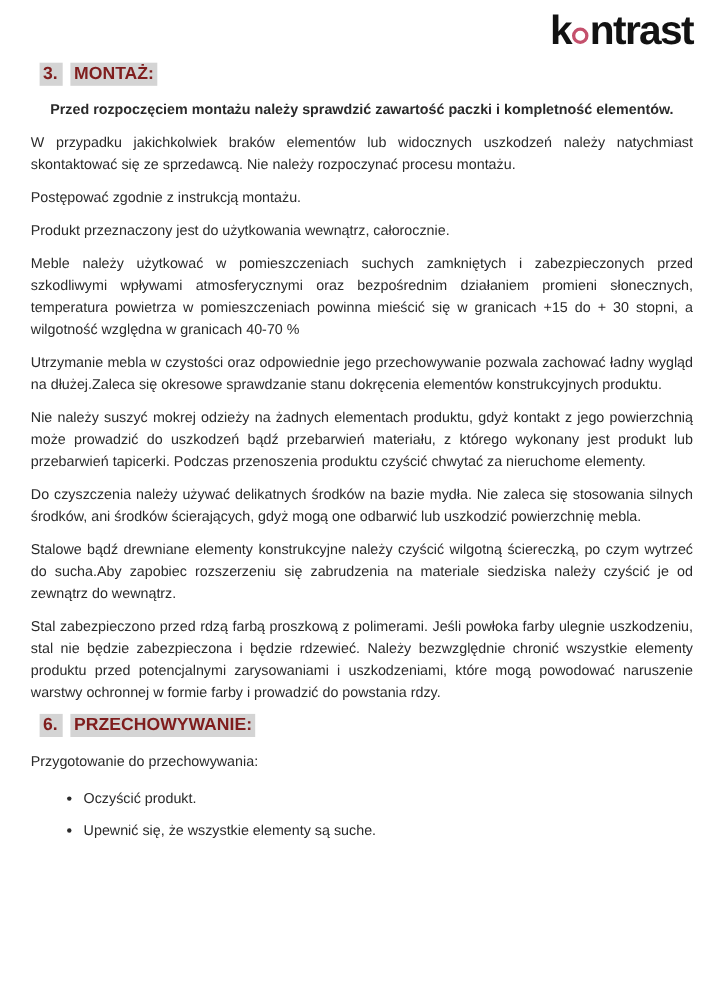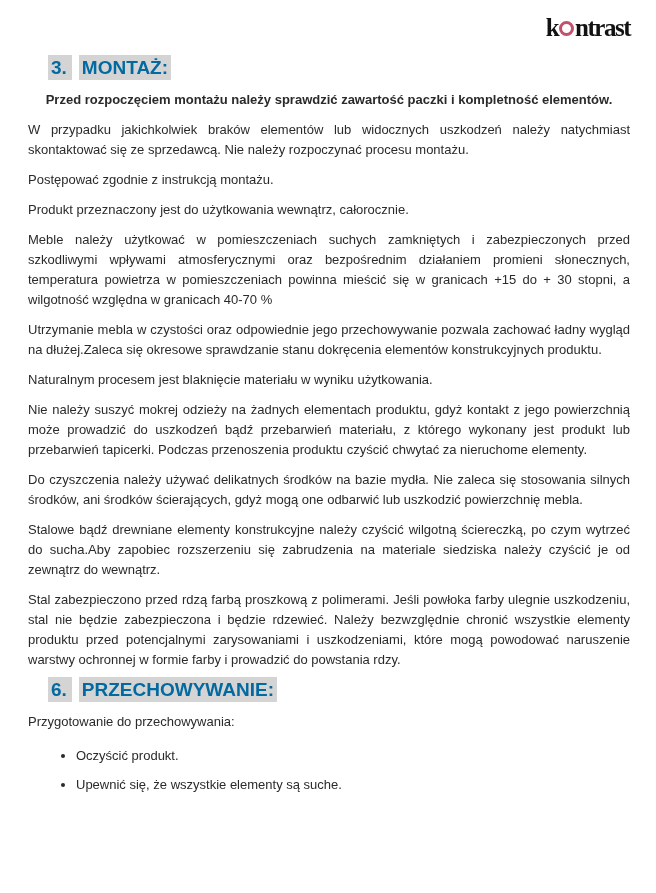--- a/index.html
+++ b/index.html
@@ -23,39 +23,38 @@
   }
   
   .logo-row{
     height:44px;
     text-align:right;
     white-space:nowrap;
   }
   .logo{
     display:inline-block;
     font-weight:bold;
-    font-size:25px;
+    font-size:37px;
     line-height:44px;
     letter-spacing:-1.5px;
     color:var(--logo-text);
-    font-family:Liberation Serif, serif;
   }
   .logo-o{
     display:inline-block;
     width:15px;height:15px;
     border:3.5px solid var(--logo-o);
     border-radius:50%;
     margin:0 1px;
   }
   
   .sec-heading{
-    margin:8px 0 12px 20px;
-    font-size:19px;
+    margin:8px 0 12px 8px;
+    font-size:16px;
     font-weight:bold;
-    color:#0369a1;
+    color:#7f1d1d;
     line-height:20px;
   }
   .hl{
     background:var(--hl);
     padding:2px 3px 2px 3px;
   }
   .hl.num{margin-right:7px;padding-right:5px;}
   
   p.body{
     margin:10px 0;
@@ -89,21 +88,20 @@
   <div class="sec-heading">
     <span class="hl num">3.</span><span class="hl">MONTAŻ:</span>
   </div>
   <p class="body bold">Przed rozpoczęciem montażu należy sprawdzić zawartość paczki i kompletność elementów.</p>
   <p class="body">W przypadku jakichkolwiek braków elementów lub widocznych uszkodzeń należy natychmiast skontaktować się ze sprzedawcą. Nie należy rozpoczynać procesu montażu.</p>
   <p class="body single">Postępować zgodnie z instrukcją montażu.</p>
 
   <p class="body single">Produkt przeznaczony jest do użytkowania wewnątrz, całorocznie.</p>
   <p class="body">Meble należy użytkować w pomieszczeniach suchych zamkniętych i zabezpieczonych przed szkodliwymi wpływami atmosferycznymi oraz bezpośrednim działaniem promieni słonecznych, temperatura powietrza w pomieszczeniach powinna mieścić się w granicach +15 do + 30 stopni, a wilgotność względna w granicach 40-70 %</p>
   <p class="body">Utrzymanie mebla w czystości oraz odpowiednie jego przechowywanie pozwala zachować ładny wygląd na dłużej.Zaleca się okresowe sprawdzanie stanu dokręcenia elementów konstrukcyjnych produktu.</p>
-  <p class="body single">Naturalnym procesem jest blaknięcie materiału w wyniku użytkowania.</p>
   <p class="body">Nie należy suszyć mokrej odzieży na żadnych elementach produktu, gdyż kontakt z jego powierzchnią może prowadzić do uszkodzeń bądź przebarwień materiału, z którego wykonany jest produkt lub przebarwień tapicerki. Podczas przenoszenia produktu czyścić chwytać za nieruchome elementy.</p>
 
   <p class="body">Do czyszczenia należy używać delikatnych środków na bazie mydła. Nie zaleca się stosowania silnych środków, ani środków ścierających, gdyż mogą one odbarwić lub uszkodzić powierzchnię mebla.</p>
   <p class="body">Stalowe bądź drewniane elementy konstrukcyjne należy czyścić wilgotną ściereczką, po czym wytrzeć do sucha.Aby zapobiec rozszerzeniu się zabrudzenia na materiale siedziska należy czyścić je od zewnątrz do wewnątrz.</p>
   <p class="body">Stal zabezpieczono przed rdzą farbą proszkową z polimerami. Jeśli powłoka farby ulegnie uszkodzeniu, stal nie będzie zabezpieczona i będzie rdzewieć. Należy bezwzględnie chronić wszystkie elementy produktu przed potencjalnymi zarysowaniami i uszkodzeniami, które mogą powodować naruszenie warstwy ochronnej w formie farby i prowadzić do powstania rdzy.</p>
 
   <div class="sec-heading">
     <span class="hl num">6.</span><span class="hl">PRZECHOWYWANIE:</span>
   </div>
   <p class="body single">Przygotowanie do przechowywania:</p>

